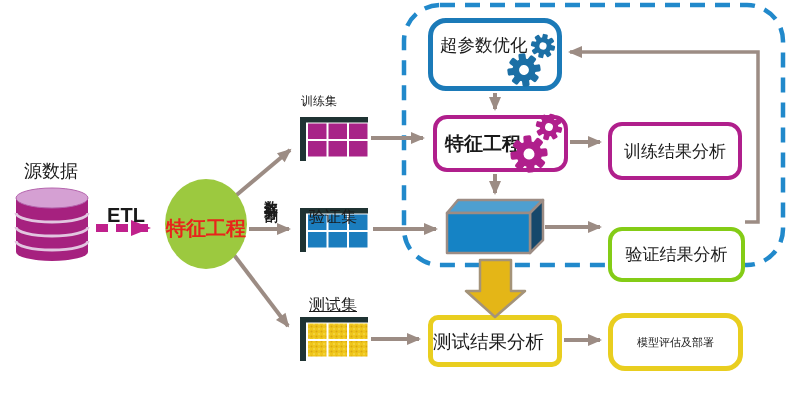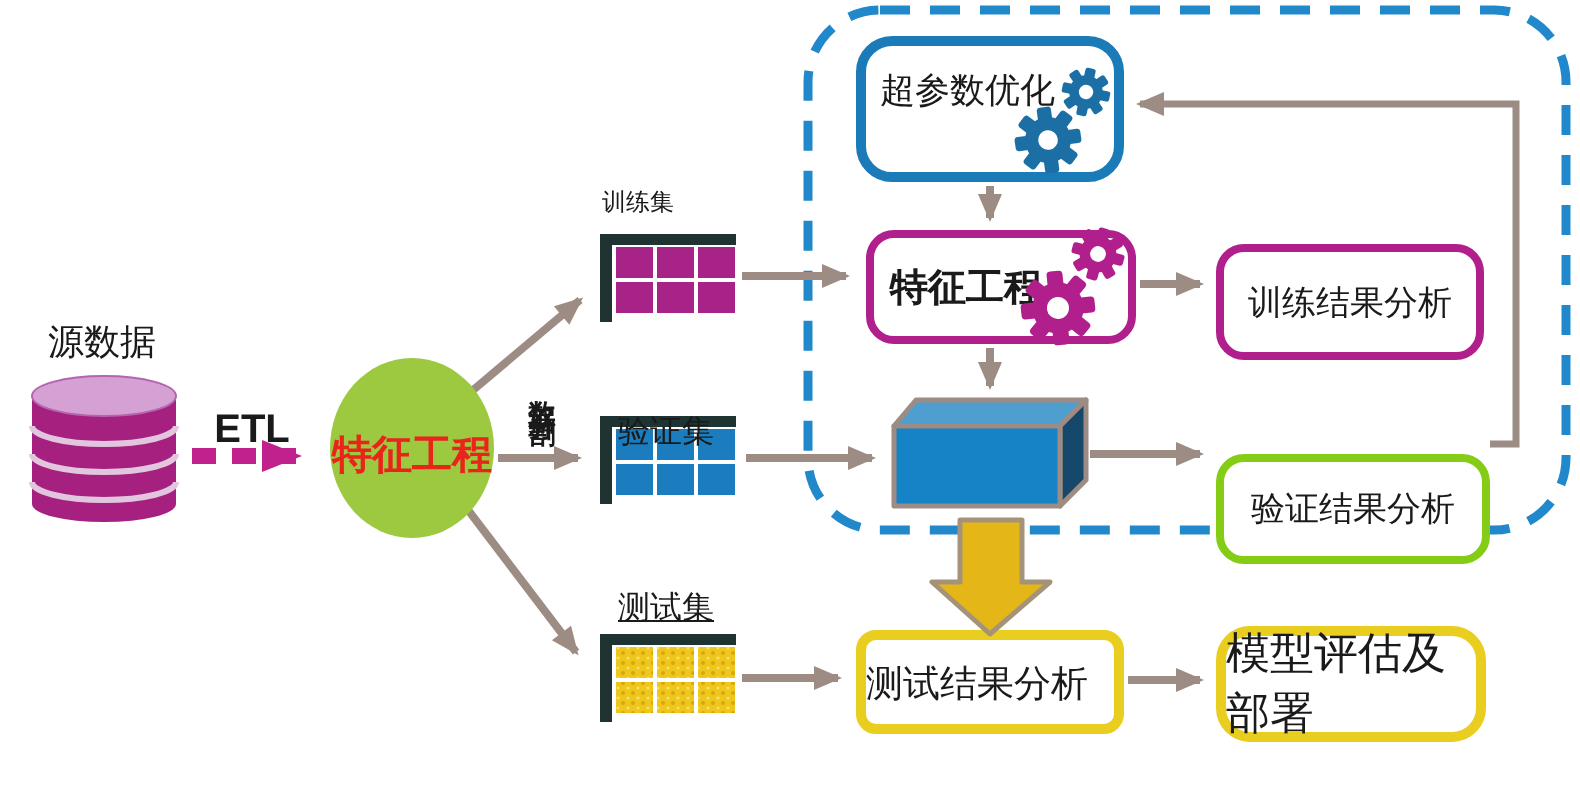--- a/index.html
+++ b/index.html
@@ -16,21 +16,21 @@
     align-items:flex-start;justify-content:flex-start;padding:10px 0 0 7px;font-size:17.5px;}
   .box-algo{left:433px;top:115px;width:135px;height:57px;border:4px solid #B01F8C;border-radius:14px;
     align-items:center;justify-content:flex-start;padding-left:8px;font-size:19px;font-weight:bold;}
   .box-trainres{left:608px;top:122px;width:134px;height:58px;border:4px solid #B01F8C;border-radius:14px;
     align-items:center;justify-content:center;font-size:17px;}
   .box-validres{left:608px;top:195px;width:137px;height:55px;border:4px solid #84cc16;border-radius:14px;
     align-items:center;justify-content:center;font-size:17px;margin-top:32px;}
   .box-testres{left:428px;top:315px;width:134px;height:52px;border:5px solid #E9CE1F;border-radius:10px;
     align-items:center;justify-content:flex-start;font-size:18.5px;}
   .box-deploy{left:608px;top:313px;width:135px;height:58px;border:5px solid #E9CE1F;border-radius:17px;
-    align-items:center;justify-content:center;font-size:22px;}
+    align-items:center;justify-content:center;font-size:11px;}
   .lbl{position:absolute;z-index:3;line-height:1.15;}
   .lbl-source{left:14px;top:161px;width:74px;text-align:center;font-size:18px;}
   .lbl-etl{left:101px;top:204px;width:50px;text-align:center;font-size:20px;font-weight:bold;}
   .lbl-feature{left:163px;top:217px;width:86px;text-align:center;font-size:20px;font-weight:bold;color:#E8241B;}
   .lbl-datasplit{left:263px;top:189px;height:80px;font-size:13.5px;font-weight:bold;
     writing-mode:vertical-rl;text-orientation:upright;letter-spacing:3px;}
   .lbl-train{left:301px;top:95px;width:64px;text-align:left;font-size:12px;}
   .lbl-valid{left:301px;top:188px;width:64px;text-align:center;font-size:16px;margin-top:20px;}
   .lbl-test{left:301px;top:296px;width:64px;text-align:center;font-size:16px;text-decoration:underline;}
   .lbl-genmodel{left:447px;top:220px;width:84px;text-align:center;font-size:18.5px;font-weight:bold;color:#0b0b0b;}

